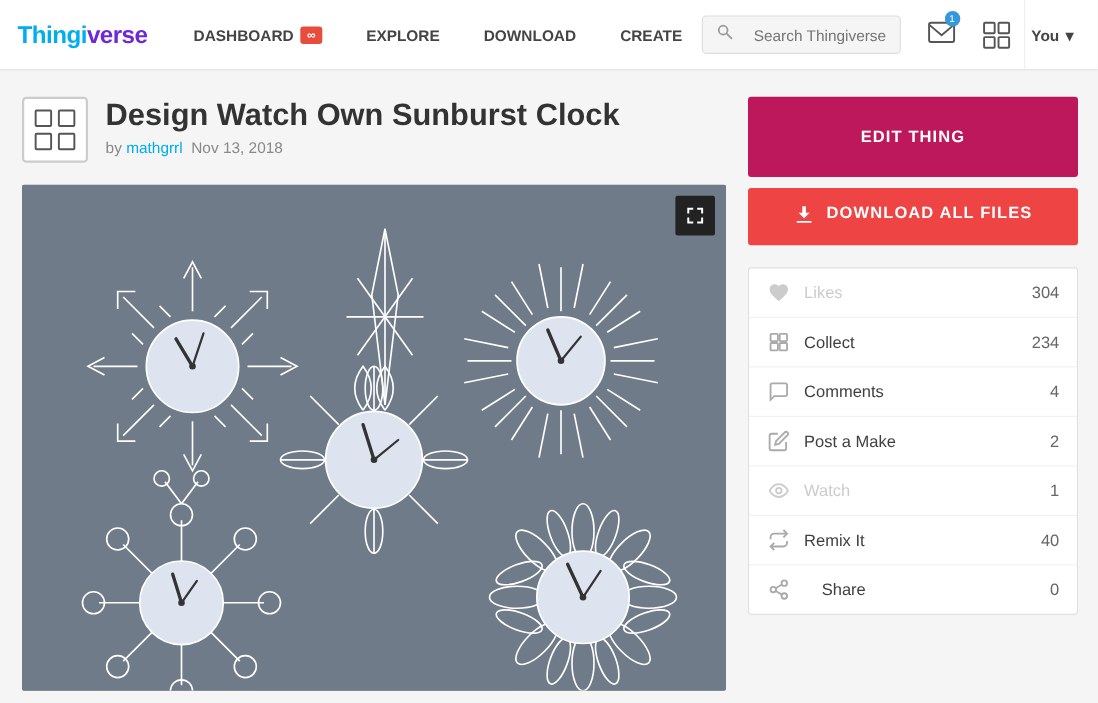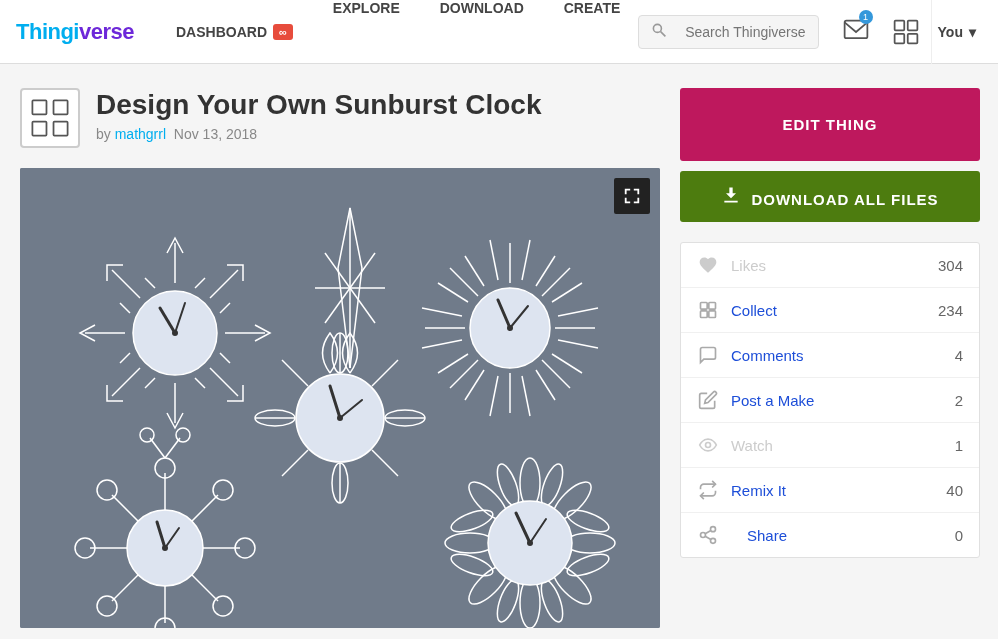--- a/index.html
+++ b/index.html
@@ -30,20 +30,21 @@
       flex: 1;
     }
     .nav-link {
       padding: 0 18px;
       font-size: 14px;
       font-weight: 600;
       color: #444;
       text-decoration: none;
       height: 64px;
       display: flex;
+      align-items: center;
       cursor: pointer;
     }
     .nav-dashboard {
       display: flex;
       align-items: center;
       gap: 6px;
     }
     .nav-badge {
       background: #e74c3c;
       color: #fff;
@@ -199,32 +200,32 @@
       font-size: 15px;
       font-weight: bold;
       letter-spacing: 1px;
       text-align: center;
       padding: 28px;
       border-radius: 3px;
       cursor: pointer;
       margin-bottom: 10px;
     }
     .download-btn {
-      background: #4d7c0f;
+      background: #ef4444;
       color: #fff;
       font-size: 15px;
       font-weight: bold;
       letter-spacing: 1px;
       text-align: center;
       padding: 14px;
       border-radius: 3px;
       cursor: pointer;
       margin-bottom: 20px;
       display: flex;
-      align-items: flex-end;
+      align-items: flex-start;
       justify-content: center;
       gap: 10px;
     }
 
     .stats-list { background: #fff; border-radius: 3px; border: 1px solid #e0e0e0; }
     .stat-row {
       display: flex;
       align-items: center;
       padding: 12px 16px;
       border-bottom: 1px solid #f0f0f0;
@@ -235,21 +236,21 @@
       width: 22px;
       display: flex;
       align-items: center;
       justify-content: center;
       color: #bbb;
       font-size: 18px;
     }
     .stat-label {
       flex: 1;
       font-size: 15px;
-      color: #1d4ed8;
+      color: #404040;
     }
     .stat-value {
       font-size: 15px;
       color: #666;
       font-weight: 500;
     }
     .stat-row.disabled .stat-label,
     .stat-row.disabled .stat-icon { color: #ccc; }
   </style>
 </head>
@@ -312,21 +313,21 @@
     <div class="thing-header">
       <div class="thing-icon">
         <svg viewBox="0 0 50 50" width="44" height="44" fill="none" stroke="#555" stroke-width="2">
           <rect x="5" y="5" width="16" height="16" rx="1"></rect>
           <rect x="29" y="5" width="16" height="16" rx="1"></rect>
           <rect x="5" y="29" width="16" height="16" rx="1"></rect>
           <rect x="29" y="29" width="16" height="16" rx="1"></rect>
         </svg>
       </div>
       <div class="thing-title-block">
-        <h1 class="thing-title">Design Your Own Sunburst Clock</h1>
+        <h1 class="thing-title">Design Watch Own Sunburst Clock</h1>
         <div class="thing-meta">
           <span>by</span>
           <a>mathgrrl</a>
           &nbsp;<span>Nov 13, 2018</span>
         </div>
       </div>
     </div>
 
     <div class="thing-image-container">
       <svg class="clock-drawings" viewBox="0 0 640 460" xmlns="http://www.w3.org/2000/svg">

